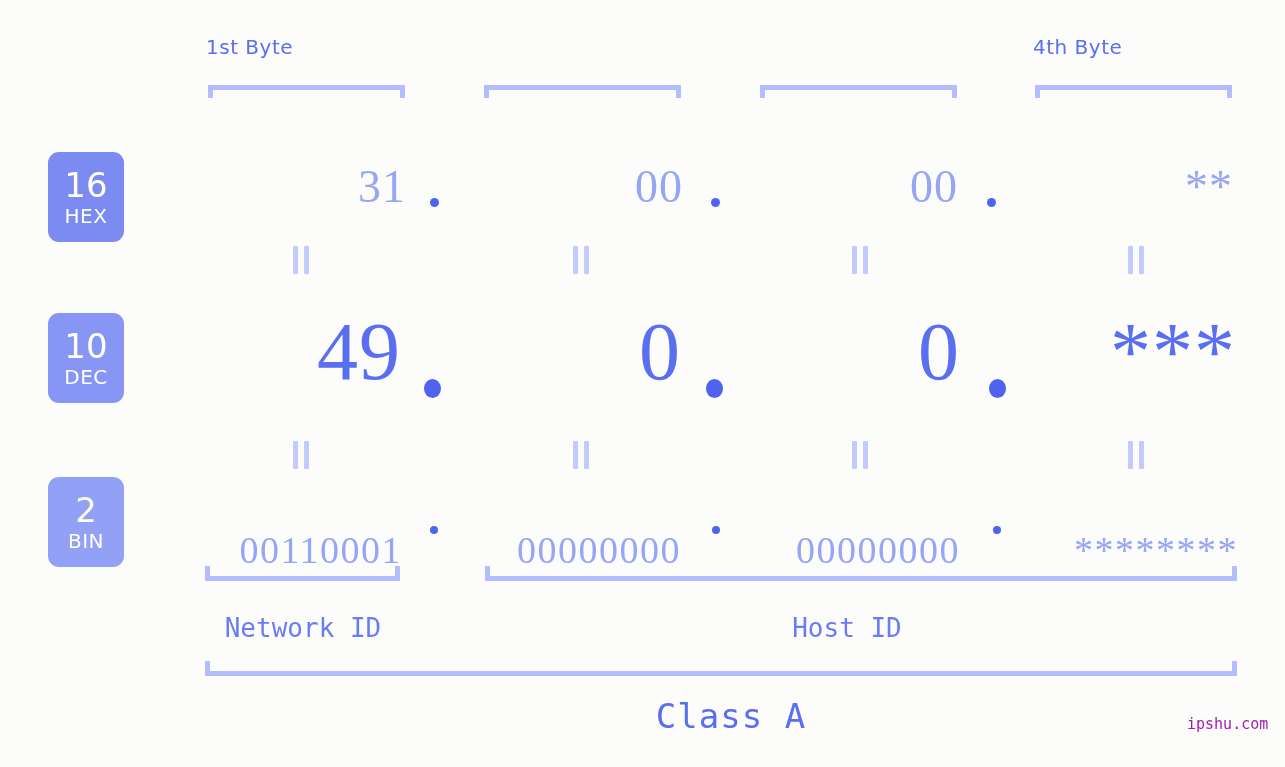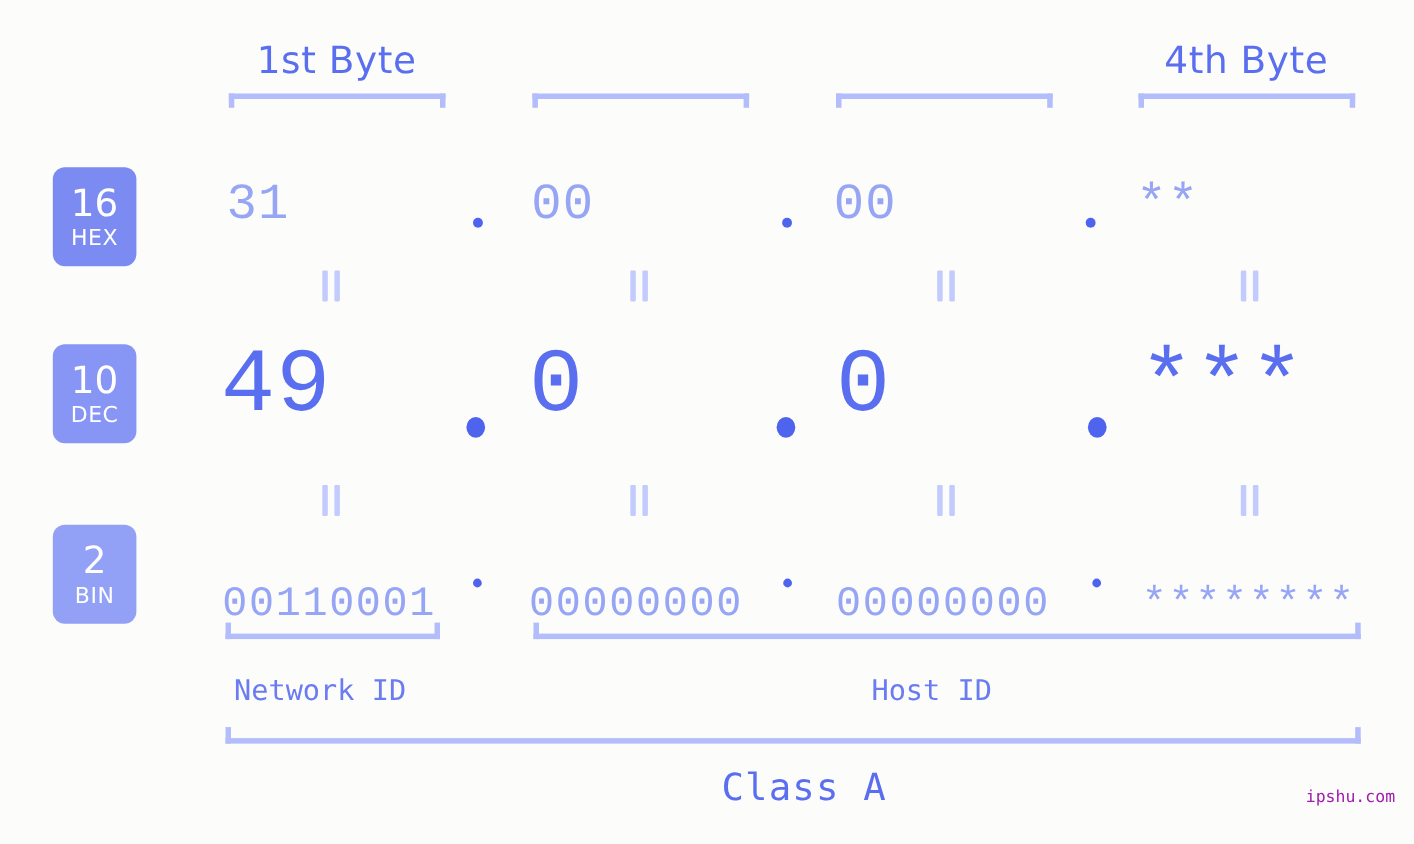--- a/index.html
+++ b/index.html
@@ -18,23 +18,23 @@
   #stage {
     position: absolute;
     left: 0; top: 0;
     width: 1285px;
     height: 767px;
   }
 
   
   .byte-header {
     position: absolute;
-    text-align: center;
+    text-align: left;
     color: #5a6ef0;
-    font-size: 34px;
+    font-size: 20px;
     font-family: "DejaVu Sans", sans-serif;
     letter-spacing: 0.5px;
     white-space: nowrap;
   }
 
   
   .bracket-top {
     position: absolute;
     border-top: 5px solid #b3bdfb;
     border-left: 5px solid #b3bdfb;
@@ -72,23 +72,23 @@
   }
   .base-badge .lbl {
     font-size: 20px;
     font-weight: 400;
     letter-spacing: 0.5px;
   }
 
   
   .val {
     position: absolute;
-    text-align: left;
-    white-space: nowrap;
-    font-family: Liberation Mono, monospace;
+    text-align: right;
+    white-space: nowrap;
+    font-family: Liberation Serif, serif;
   }
   .row-hex .val {
     font-size: 46px;
     color: #97a5f5;
     letter-spacing: 1px;
   }
   .row-dec .val {
     font-size: 82px;
     color: #5a6ef0;
     letter-spacing: 1px;
@@ -221,21 +221,21 @@
     <div class="val" style="left:481px; top:495px; width:200px;">00000000</div>
     <div class="dot dot-md" style="left:712px; top:526px;"></div>
     <div class="val" style="left:760px; top:495px; width:200px;">00000000</div>
     <div class="dot dot-md" style="left:993px; top:526px;"></div>
     <div class="val" style="left:1038px; top:495px; width:200px;">********</div>
   </div>
 
   <div class="bracket-bottom" style="left:205px; top:566px; width:195px;"></div>
   <div class="bracket-bottom" style="left:485px; top:566px; width:752px;"></div>
 
-  <div class="id-label" style="left:191px; top:613px; width:200px;">Network ID</div>
+  <div class="id-label" style="left:203px; top:613px; width:200px;">Network ID</div>
   <div class="id-label" style="left:747px; top:613px; width:200px;">Host ID</div>
 
   <div class="bracket-bottom" style="left:205px; top:661px; width:1032px;"></div>
 
   <div class="class-label" style="left:631px; top:696px; width:200px;">Class A</div>
 
   <div class="watermark" style="left:1187px; top:715px;">ipshu.com</div>
 
 </div>
 

